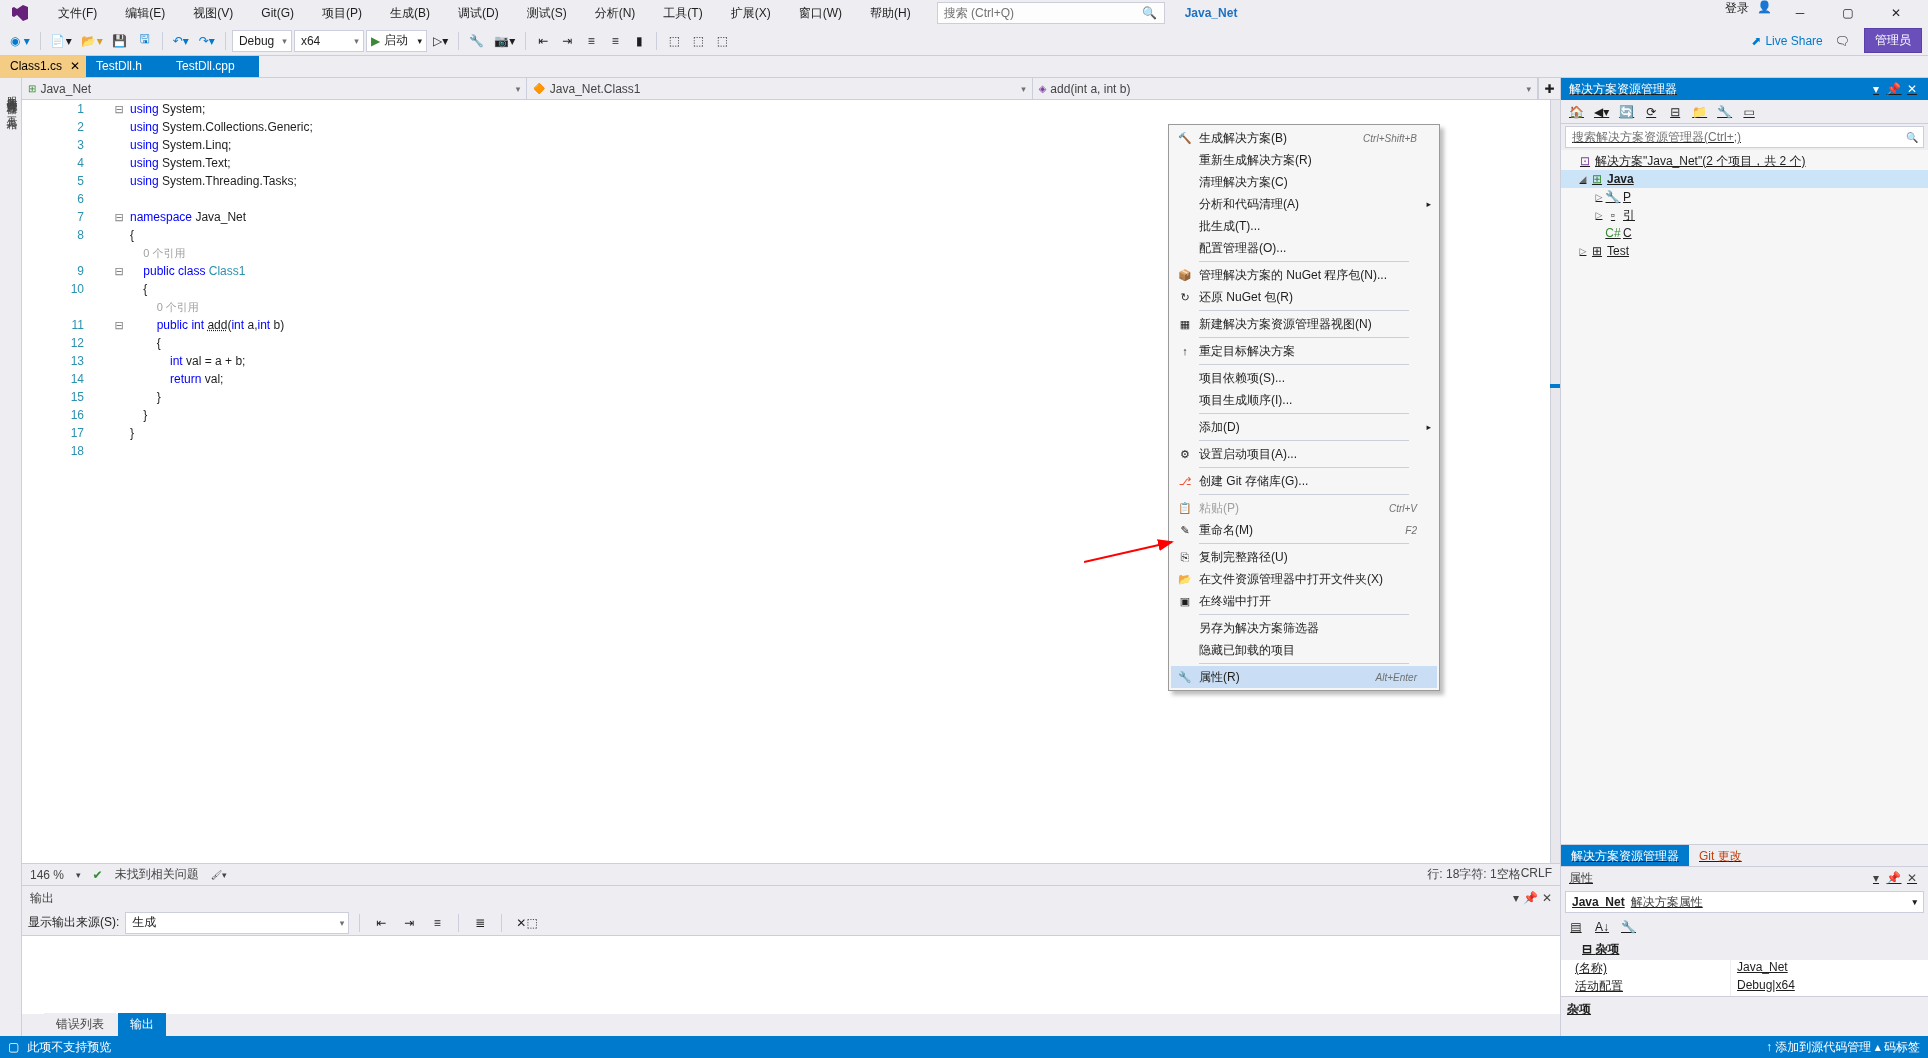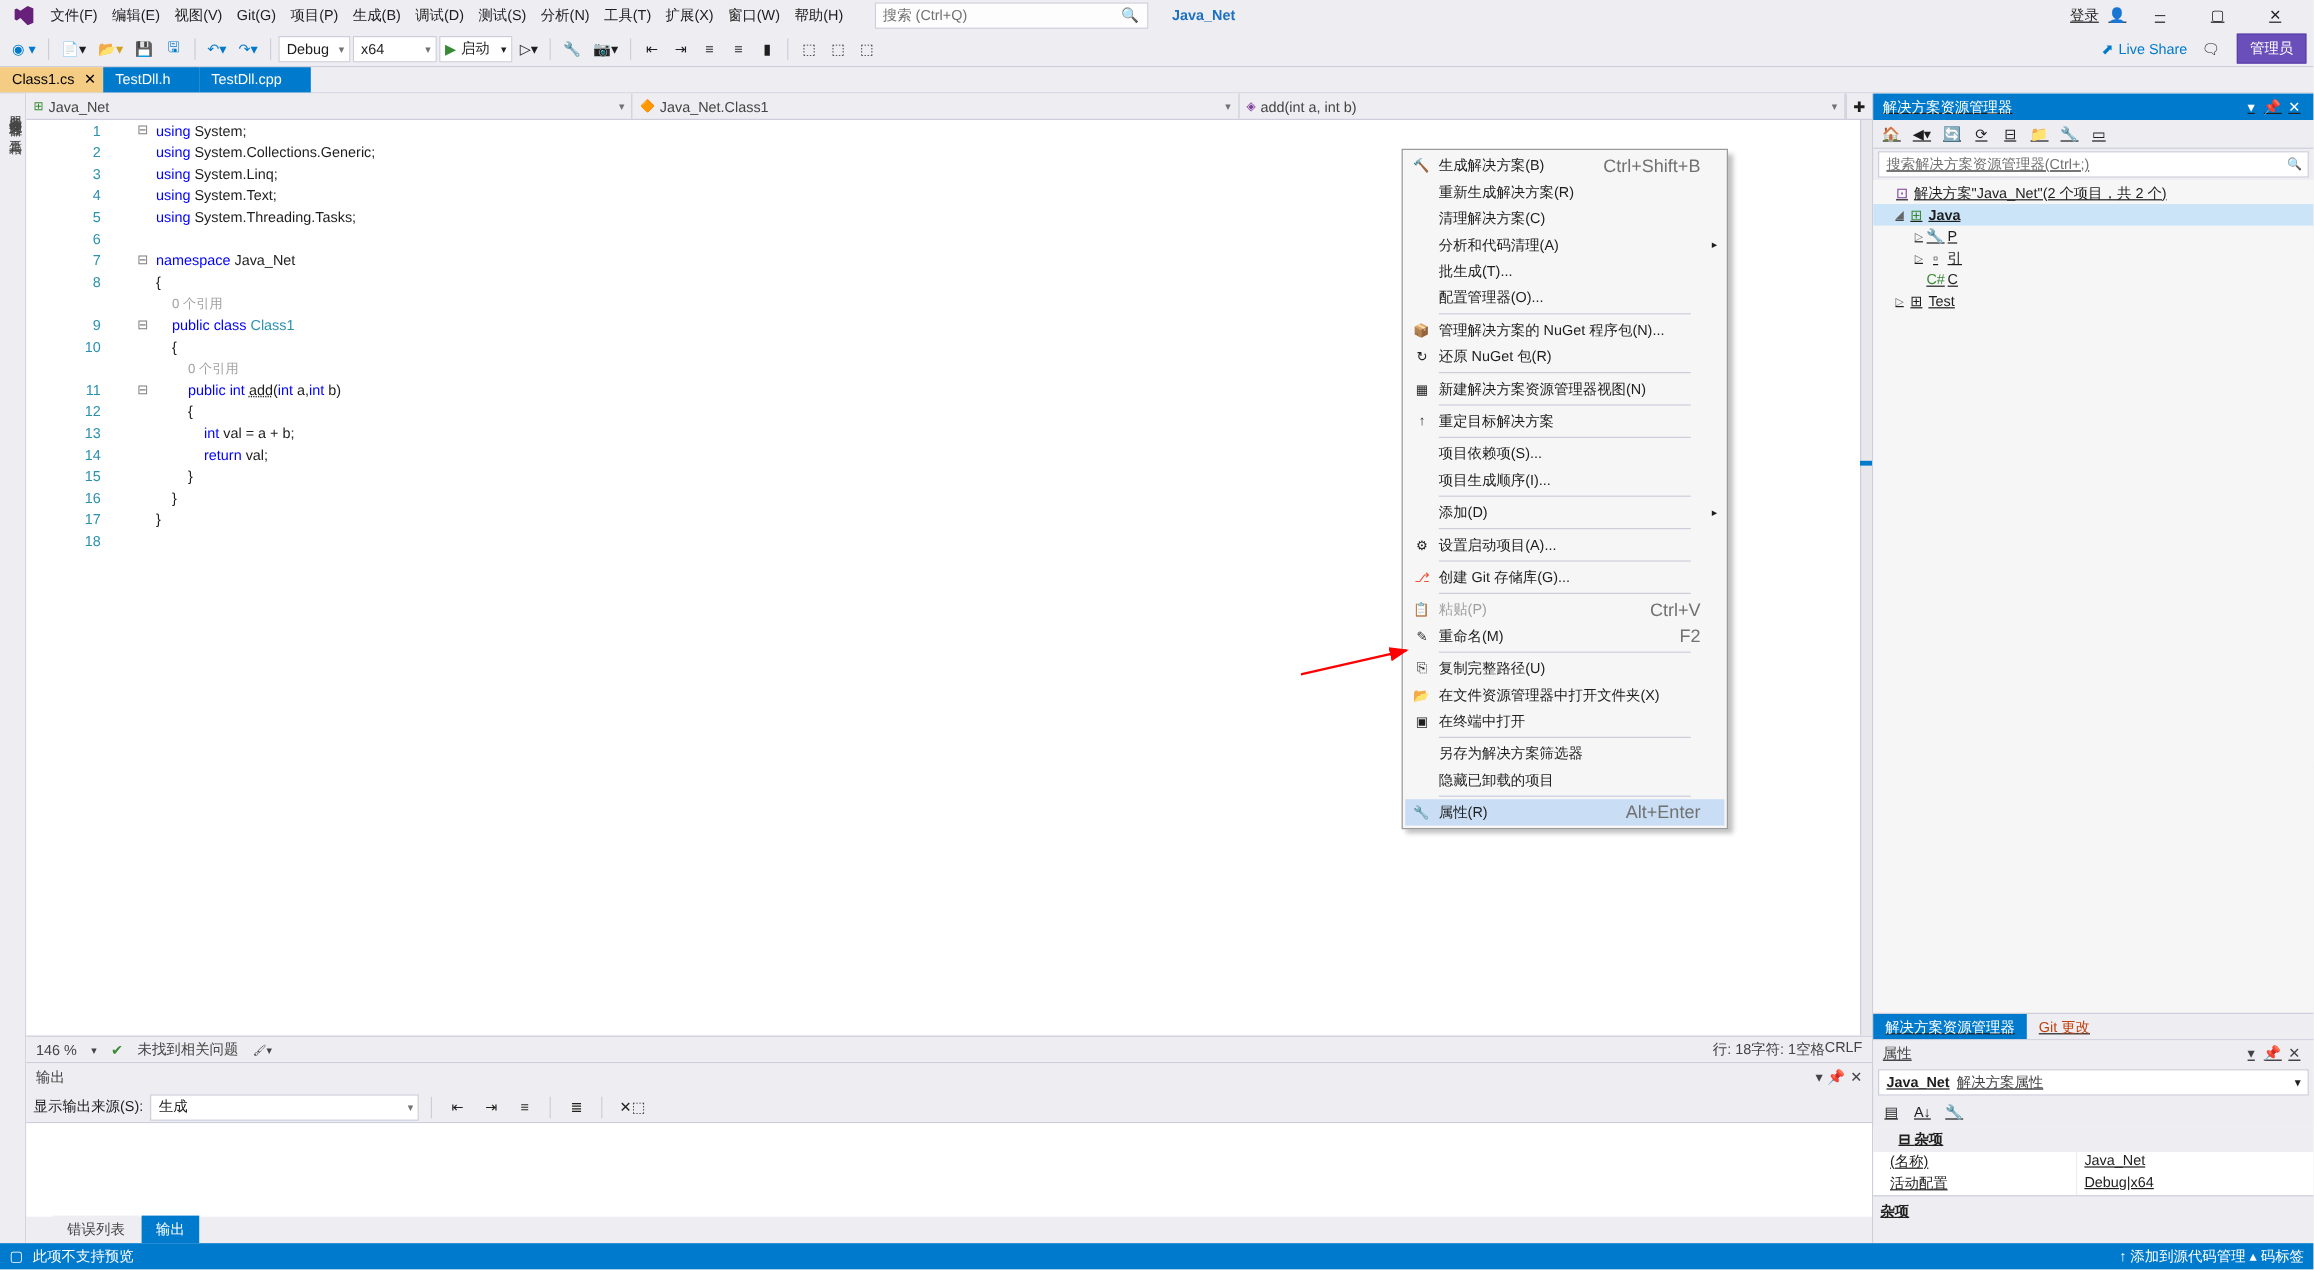--- a/index.html
+++ b/index.html
@@ -1,25 +1,25 @@
 <!DOCTYPE html>
 <html><head>
 <meta charset="utf-8">
 <style>
 * { margin: 0; padding: 0; box-sizing: border-box; font-family: "Microsoft YaHei", "Segoe UI", sans-serif; font-size: 12px; }
 body { background: #eeeef2; color: #1e1e1e; width: 1928px; height: 1058px; overflow: hidden; position: relative; }
 
 
 .menubar { height: 26px; background: #eeeef2; display: flex; align-items: center; padding: 0 4px; }
 .vs-logo { width: 20px; height: 20px; margin: 0 6px; display: flex; align-items: center; justify-content: center; color: #68217a; }
-.menu-item { padding: 3px 6px; cursor: pointer; }
+.menu-item { padding: 3px 6px; cursor: pointer; margin-left: 16px; }
 .search-box { margin-left: 20px; background: #fdfdfd; border: 1px solid #cccedb; height: 22px; width: 228px; display: flex; align-items: center; padding: 0 6px; color: #717171; }
 .search-box .sp { margin-left: auto; color: #717171; }
 .project-name { margin-left: 12px; color: #1e70c1; font-weight: 600; padding: 2px 8px; }
-.title-right { margin-left: auto; display: flex; align-items: center; gap: 8px; padding-right: 8px; text-decoration: underline; }
+.title-right { margin-left: auto; display: flex; align-items: flex-start; gap: 8px; padding-right: 8px; }
 .win-btn { width: 40px; height: 26px; display: flex; align-items: center; justify-content: center; cursor: pointer; color: #1e1e1e; }
 
 
 .toolbar { height: 30px; background: #eeeef2; display: flex; align-items: center; padding: 0 6px; gap: 2px; border-bottom: 1px solid #cccedb; }
 .tb-btn { height: 22px; min-width: 22px; padding: 0 3px; display: flex; align-items: center; justify-content: center; border: 1px solid transparent; cursor: pointer; }
 .tb-sep { width: 1px; height: 18px; background: #cccedb; margin: 0 4px; }
 .combo { height: 22px; border: 1px solid #cccedb; background: #fff; padding: 0 18px 0 6px; display: flex; align-items: center; position: relative; cursor: pointer; }
 .combo::after { content: "▾"; position: absolute; right: 4px; font-size: 9px; color: #717171; }
 .start-btn { height: 22px; border: 1px solid #cccedb; background: #fff; padding: 0 18px 0 4px; display: flex; align-items: center; position: relative; cursor: pointer; gap: 4px; }
 .start-btn::after { content: "▾"; position: absolute; right: 4px; font-size: 9px; }
@@ -89,21 +89,21 @@
 .se-tree { flex: 1; background: #f6f6f6; padding: 2px 0; overflow: hidden; }
 .tree-row { height: 18px; display: flex; align-items: center; padding-left: 4px; cursor: pointer; color: #1e1e1e; }
 .tree-row .exp { width: 12px; text-align: center; font-size: 9px; color: #666; }
 .tree-row .ic { width: 16px; text-align: center; margin-right: 2px; }
 
 
 .ctx-menu { position: absolute; left: 1168px; top: 124px; width: 272px; background: #f6f6f6; border: 1px solid #9a9a9a; box-shadow: 4px 4px 4px rgba(0,0,0,.25); z-index: 100; padding: 2px; }
 .ctx-item { height: 22px; display: flex; align-items: center; padding: 0 20px 0 28px; position: relative; cursor: pointer; }
 .ctx-item:hover, .ctx-item.hl { background: #c9def5; }
 .ctx-item .ic { position: absolute; left: 6px; width: 16px; text-align: center; font-size: 11px; }
-.ctx-item .short { margin-left: auto; color: #717171; font-size: 15px; }
+.ctx-item .short { margin-left: auto; color: #717171; font-size: 10px; font-style: italic; }
 .ctx-item .arrow { position: absolute; right: 6px; font-size: 9px; }
 .ctx-sep { height: 1px; background: #cccedb; margin: 2px 28px 2px 28px; }
 .ctx-item.dis { color: #a0a0a0; }
 
 
 .right-tabs { height: 22px; background: #eeeef2; display: flex; border-top: 1px solid #cccedb; }
 .right-tab { padding: 3px 10px; cursor: pointer; color: #c2410c; }
 .right-tab.active { background: #007acc; color: #fff; }
 
 

